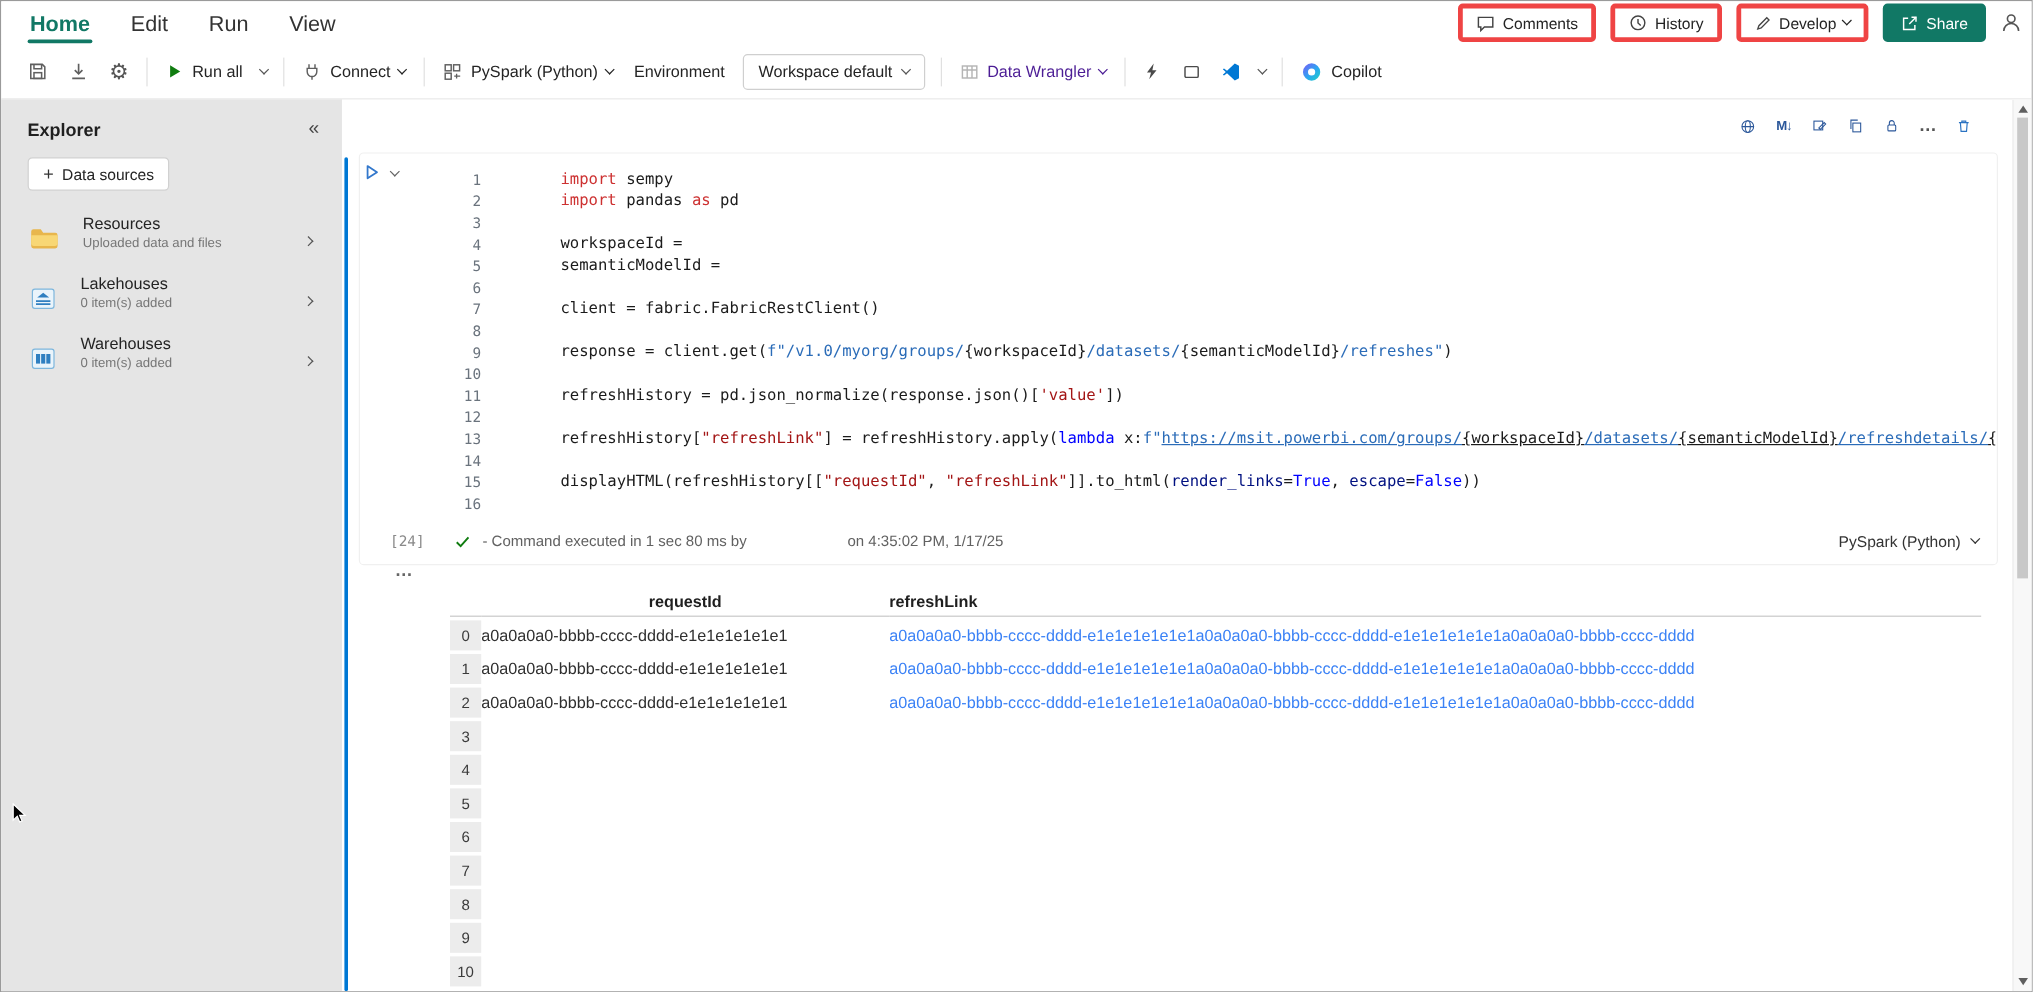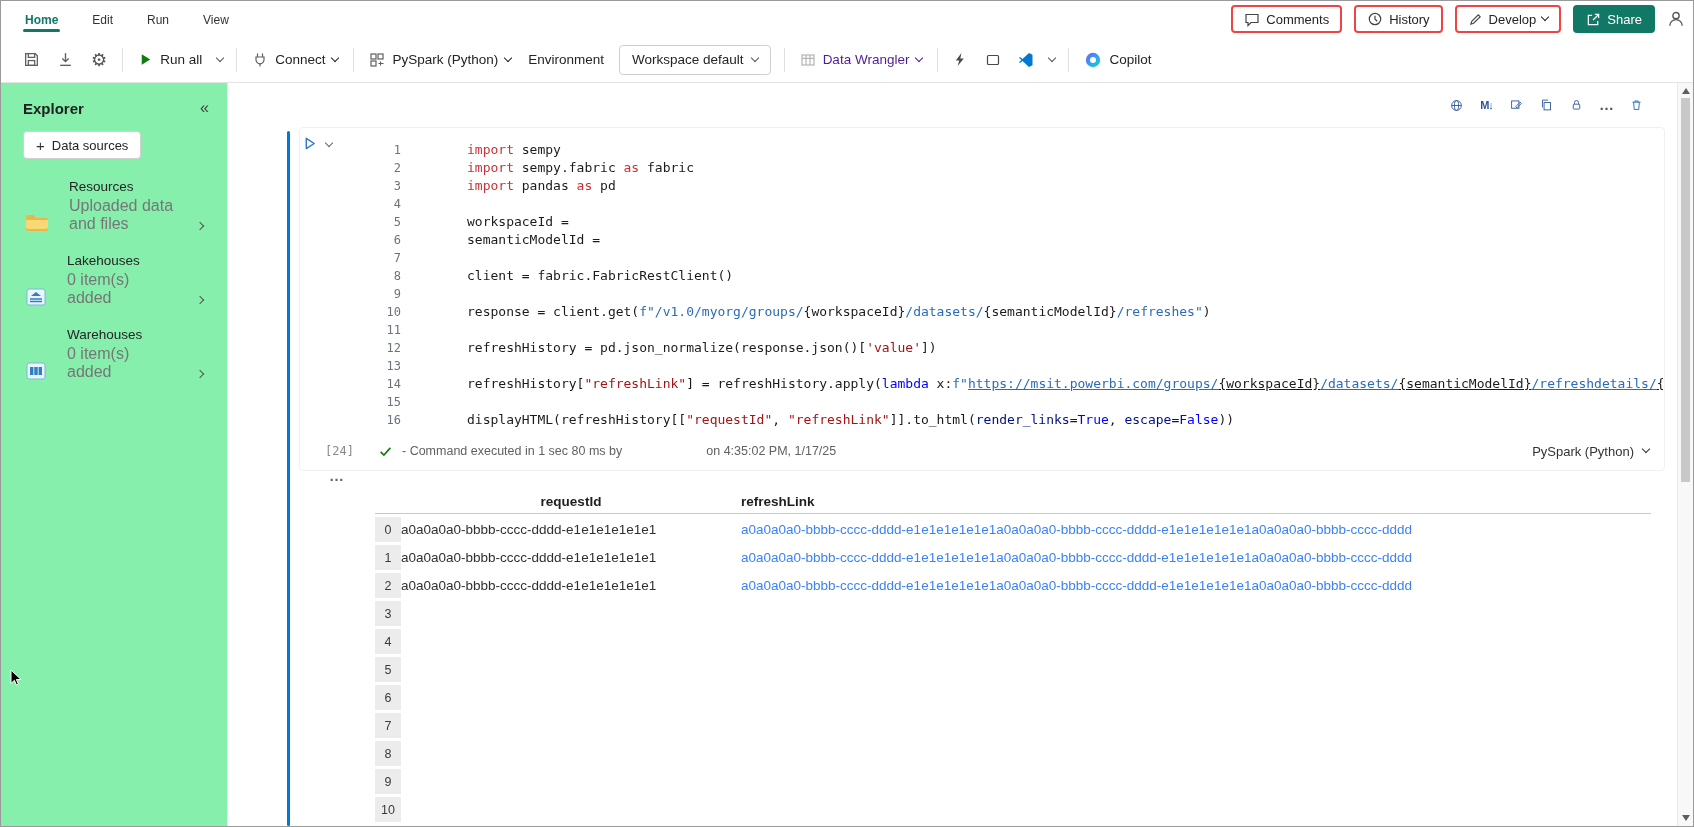--- a/index.html
+++ b/index.html
@@ -2,51 +2,51 @@
 <html><head>
 <meta charset="utf-8">
 <style>
   * { box-sizing: border-box; }
   body { margin:0; background:#e8e8e8; font-family:"Liberation Sans", sans-serif; }
   .screen { position:relative; width:1694px; height:827px; background:#fff; border:1px solid #9a9a9a; overflow:hidden; color:#242424; }
 
   
   .menubar { position:absolute; top:0; left:0; right:0; height:36px; display:flex; align-items:center; background:#fff; }
   .menu-tabs { display:flex; align-items:center; padding-left:22px; gap:30px; }
-  .mtab { font-size:12px; color:#333; padding:8px 2px 6px; cursor:default; position:relative; }
+  .mtab { font-size:18px; color:#333; padding:8px 2px 6px; cursor:default; position:relative; }
   .mtab.active { font-weight:bold; color:#117865; }
   .mtab.active::after { content:""; position:absolute; left:0; right:0; bottom:1px; height:3px; background:#117865; border-radius:2px; }
   .menu-right { margin-left:auto; display:flex; align-items:center; gap:12px; padding-right:8px; }
-  .pill { display:flex; align-items:center; gap:6px; height:28px; padding:12px 11px; background:#fff; border:2px solid #ef4444; border-radius:4px; font-size:13px; color:#242424; font-family:inherit; }
+  .pill { display:flex; align-items:center; gap:6px; height:28px; padding:12px 11px; background:#fff; border:4px solid #ef4444; border-radius:4px; font-size:13px; color:#242424; font-family:inherit; }
   .pill svg { display:block; }
   .pill.share { background:#117865; border-color:#117865; color:#fff; }
   .persona { display:flex; align-items:center; }
 
   
   .toolbar { position:absolute; top:36px; left:0; right:0; height:46px; display:flex; align-items:center; gap:13px; padding-left:20px; background:#fff; border-bottom:1px solid #e3e3e3; }
   .tbtn { display:flex; align-items:center; gap:7px; border:none; background:transparent; font-size:13.5px; color:#242424; font-family:inherit; padding:4px 2px; }
   .tbtn svg { display:block; }
   .tbtn.gray { color:#4c1d95; }
   .tdiv { width:1px; height:24px; background:#e0e0e0; }
   .wsbox { display:flex; align-items:center; gap:8px; border:1px solid #cfcfcf; border-radius:4px; height:30px; padding:0 12px; font-size:13.5px; }
   .gear-glyph { font-size:18px; color:#555; line-height:1; }
   .chev { display:inline-block; width:6px; height:6px; border-right:1.4px solid currentColor; border-bottom:1.4px solid currentColor; transform:rotate(45deg); margin-top:-4px; }
   .chev-r { display:inline-block; width:6px; height:6px; border-right:1.4px solid currentColor; border-bottom:1.4px solid currentColor; transform:rotate(-45deg); }
 
   
-  .explorer { position:absolute; top:82px; left:0; width:227px; bottom:0; background:#86efac; border-right:1px solid #e6e6e6; }
+  .explorer { position:absolute; top:82px; left:0; width:284px; bottom:0; background:#e5e5e5; border-right:1px solid #e6e6e6; }
   .exp-head { display:flex; align-items:center; justify-content:space-between; padding:16px 18px 8px 22px; }
   .exp-title { font-size:15px; font-weight:bold; color:#1f1f1f; }
   .collapse { font-size:16px; color:#444; cursor:default; }
   .ds-btn { display:flex; align-items:center; gap:7px; margin:6px 0 10px 22px; height:28px; padding:0 12px; border:1px solid #d1d1d1; border-radius:4px; background:#fff; font-size:13px; color:#242424; font-family:inherit; }
   .plus { font-size:15px; color:#333; }
   .exp-item { display:flex; align-items:flex-end; gap:20px; padding:10px 14px 10px 24px; cursor:default; }
   .exp-item .texts { flex:1; }
   .exp-item .lbl { font-size:13.5px; color:#242424; }
-  .exp-item .sub { font-size:16px; color:#767676; margin-top:3px; }
+  .exp-item .sub { font-size:11px; color:#767676; margin-top:3px; }
   .exp-item .chev-wrap { color:#555; padding-right:10px; }
 
   
   .main { position:absolute; top:82px; left:284px; right:0; bottom:0; background:#fff; overflow:hidden; }
   .active-bar { position:absolute; left:2px; top:48px; bottom:0; width:3px; background:#0078d4; border-radius:2px; }
   .cell-frame { position:absolute; left:14px; right:28px; top:44px; height:344px; border:1px solid #f0f0f0; border-radius:4px; }
 
   .cell-icons { position:absolute; top:10px; right:44px; display:flex; align-items:center; gap:5px; }
   .cibtn { width:25px; height:24px; display:flex; align-items:center; justify-content:center; border:none; background:transparent; color:#44618e; font-family:inherit; border-radius:3px; }
   .cibtn .md-glyph { font-size:11px; font-weight:bold; color:#2b579a; letter-spacing:-1px; }
@@ -363,21 +363,20 @@
           <div class="ln">10</div>
           <div class="ln">11</div>
           <div class="ln">12</div>
           <div class="ln">13</div>
           <div class="ln">14</div>
           <div class="ln">15</div>
           <div class="ln">16</div>
         </div>
       <div class="codebox">
           <div class="cl"><span class="tk-kw">import</span><span class="tk-pl"> sempy</span></div>
-          <div class="cl"><span class="tk-kw">import</span><span class="tk-pl"> sempy.fabric </span><span class="tk-kw">as</span><span class="tk-pl"> fabric</span></div>
           <div class="cl"><span class="tk-kw">import</span><span class="tk-pl"> pandas </span><span class="tk-kw">as</span><span class="tk-pl"> pd</span></div>
           <div class="cl">&nbsp;</div>
           <div class="cl"><span class="tk-pl">workspaceId = </span></div>
           <div class="cl"><span class="tk-pl">semanticModelId = </span></div>
           <div class="cl">&nbsp;</div>
           <div class="cl"><span class="tk-pl">client = fabric.FabricRestClient()</span></div>
           <div class="cl">&nbsp;</div>
           <div class="cl"><span class="tk-pl">response = client.get(</span><span class="tk-fstr">f"/v1.0/myorg/groups/</span><span class="tk-br">{workspaceId}</span><span class="tk-fstr">/datasets/</span><span class="tk-br">{semanticModelId}</span><span class="tk-fstr">/refreshes"</span><span class="tk-pl">)</span></div>
           <div class="cl">&nbsp;</div>
           <div class="cl"><span class="tk-pl">refreshHistory = pd.json_normalize(response.json()[</span><span class="tk-str">'value'</span><span class="tk-pl">])</span></div>

